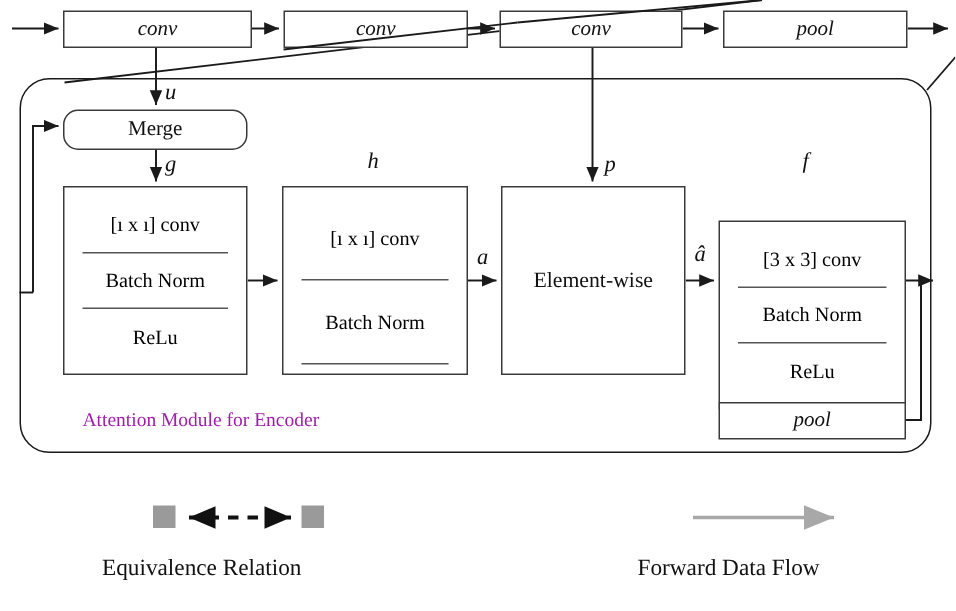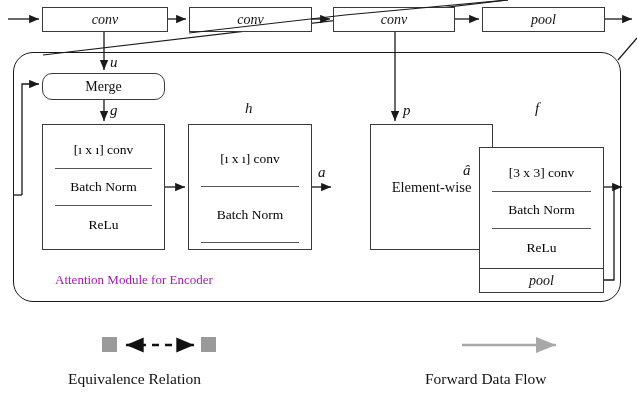--- a/index.html
+++ b/index.html
@@ -240,21 +240,21 @@
     <div class="row">ReLu</div>
   </div>
 
   <div class="stack layer2" style="left:188px; top:124px; width:124px; height:126px;">
     <div class="row">[ı x ı] conv</div>
     <div class="sep"></div>
     <div class="row">Batch Norm</div>
     <div class="sep"></div>
   </div>
 
-  <div class="ctrbox layer2" style="left:334px; top:124px; width:123px; height:126px;margin-left:36px;">
+  <div class="ctrbox layer2" style="left:334px; top:124px; width:123px; height:126px;">
     <div>
       <div>Element-wise</div>
     </div>
   </div>
 
   <div class="stack layer2" style="left:479px; top:124px; width:125px; height:126px;margin-top:23px;">
     <div class="row">[3 x 3] conv</div>
     <div class="sep"></div>
     <div class="row">Batch Norm</div>
     <div class="sep"></div>

